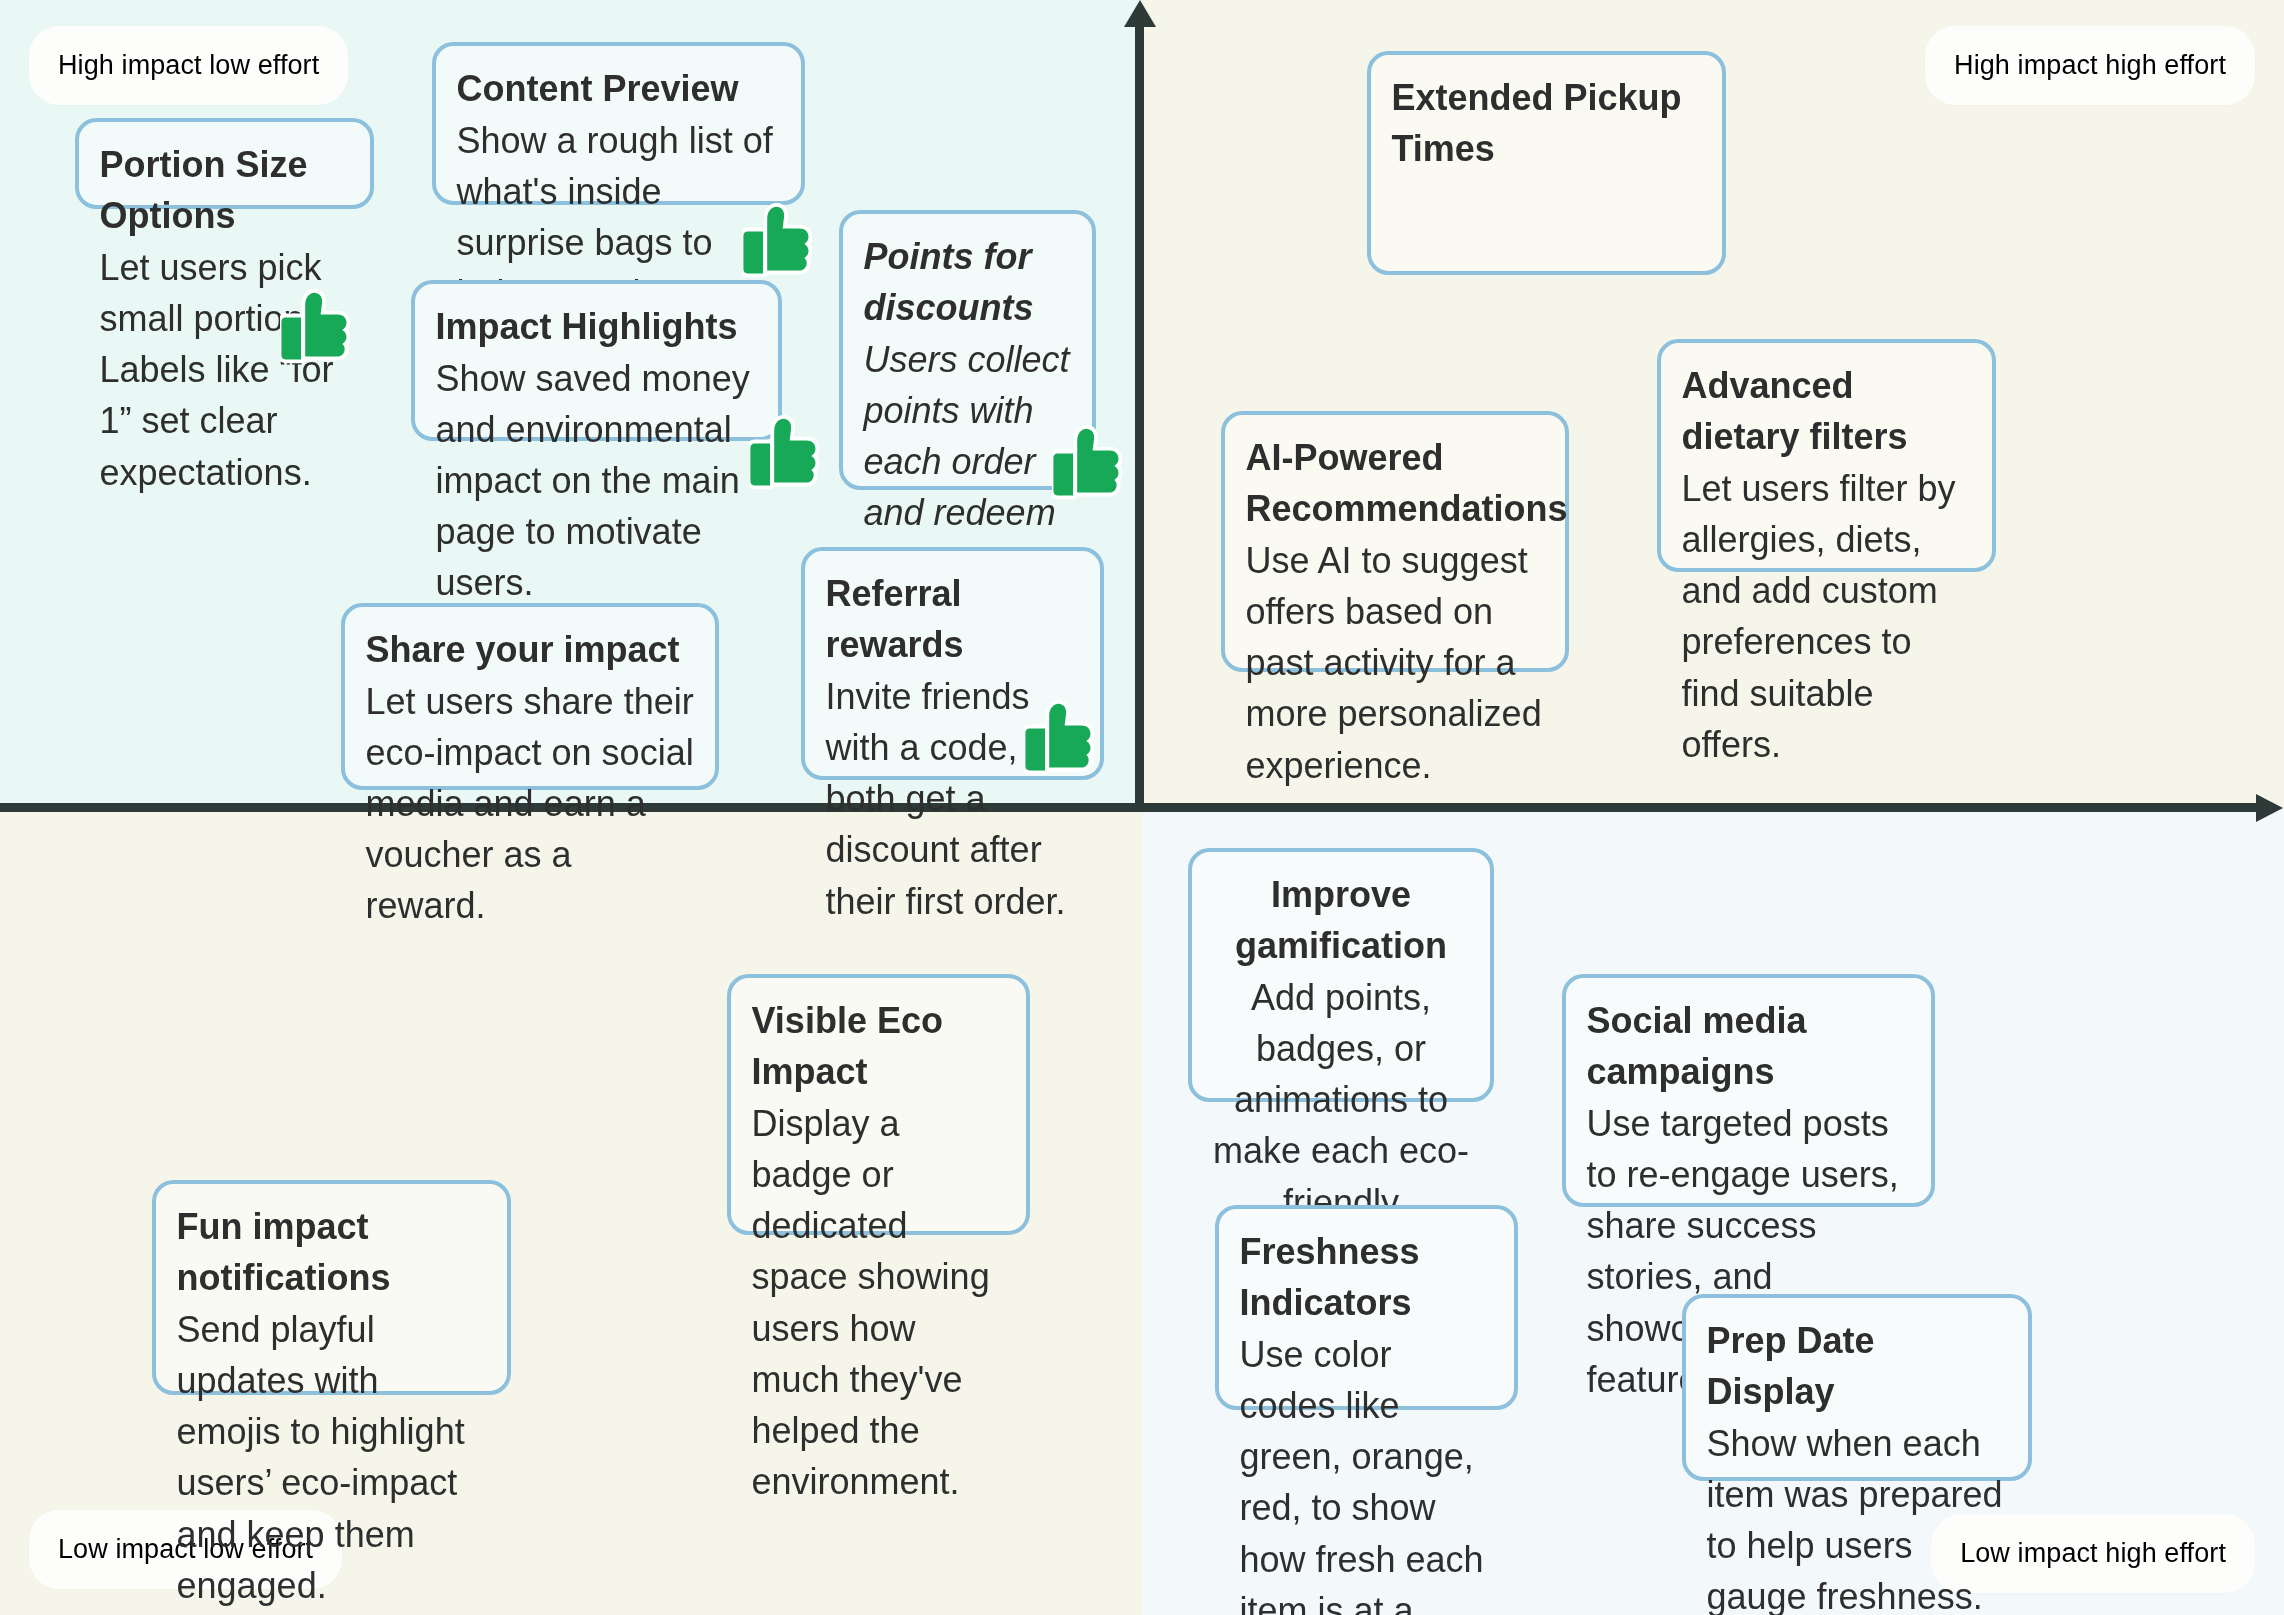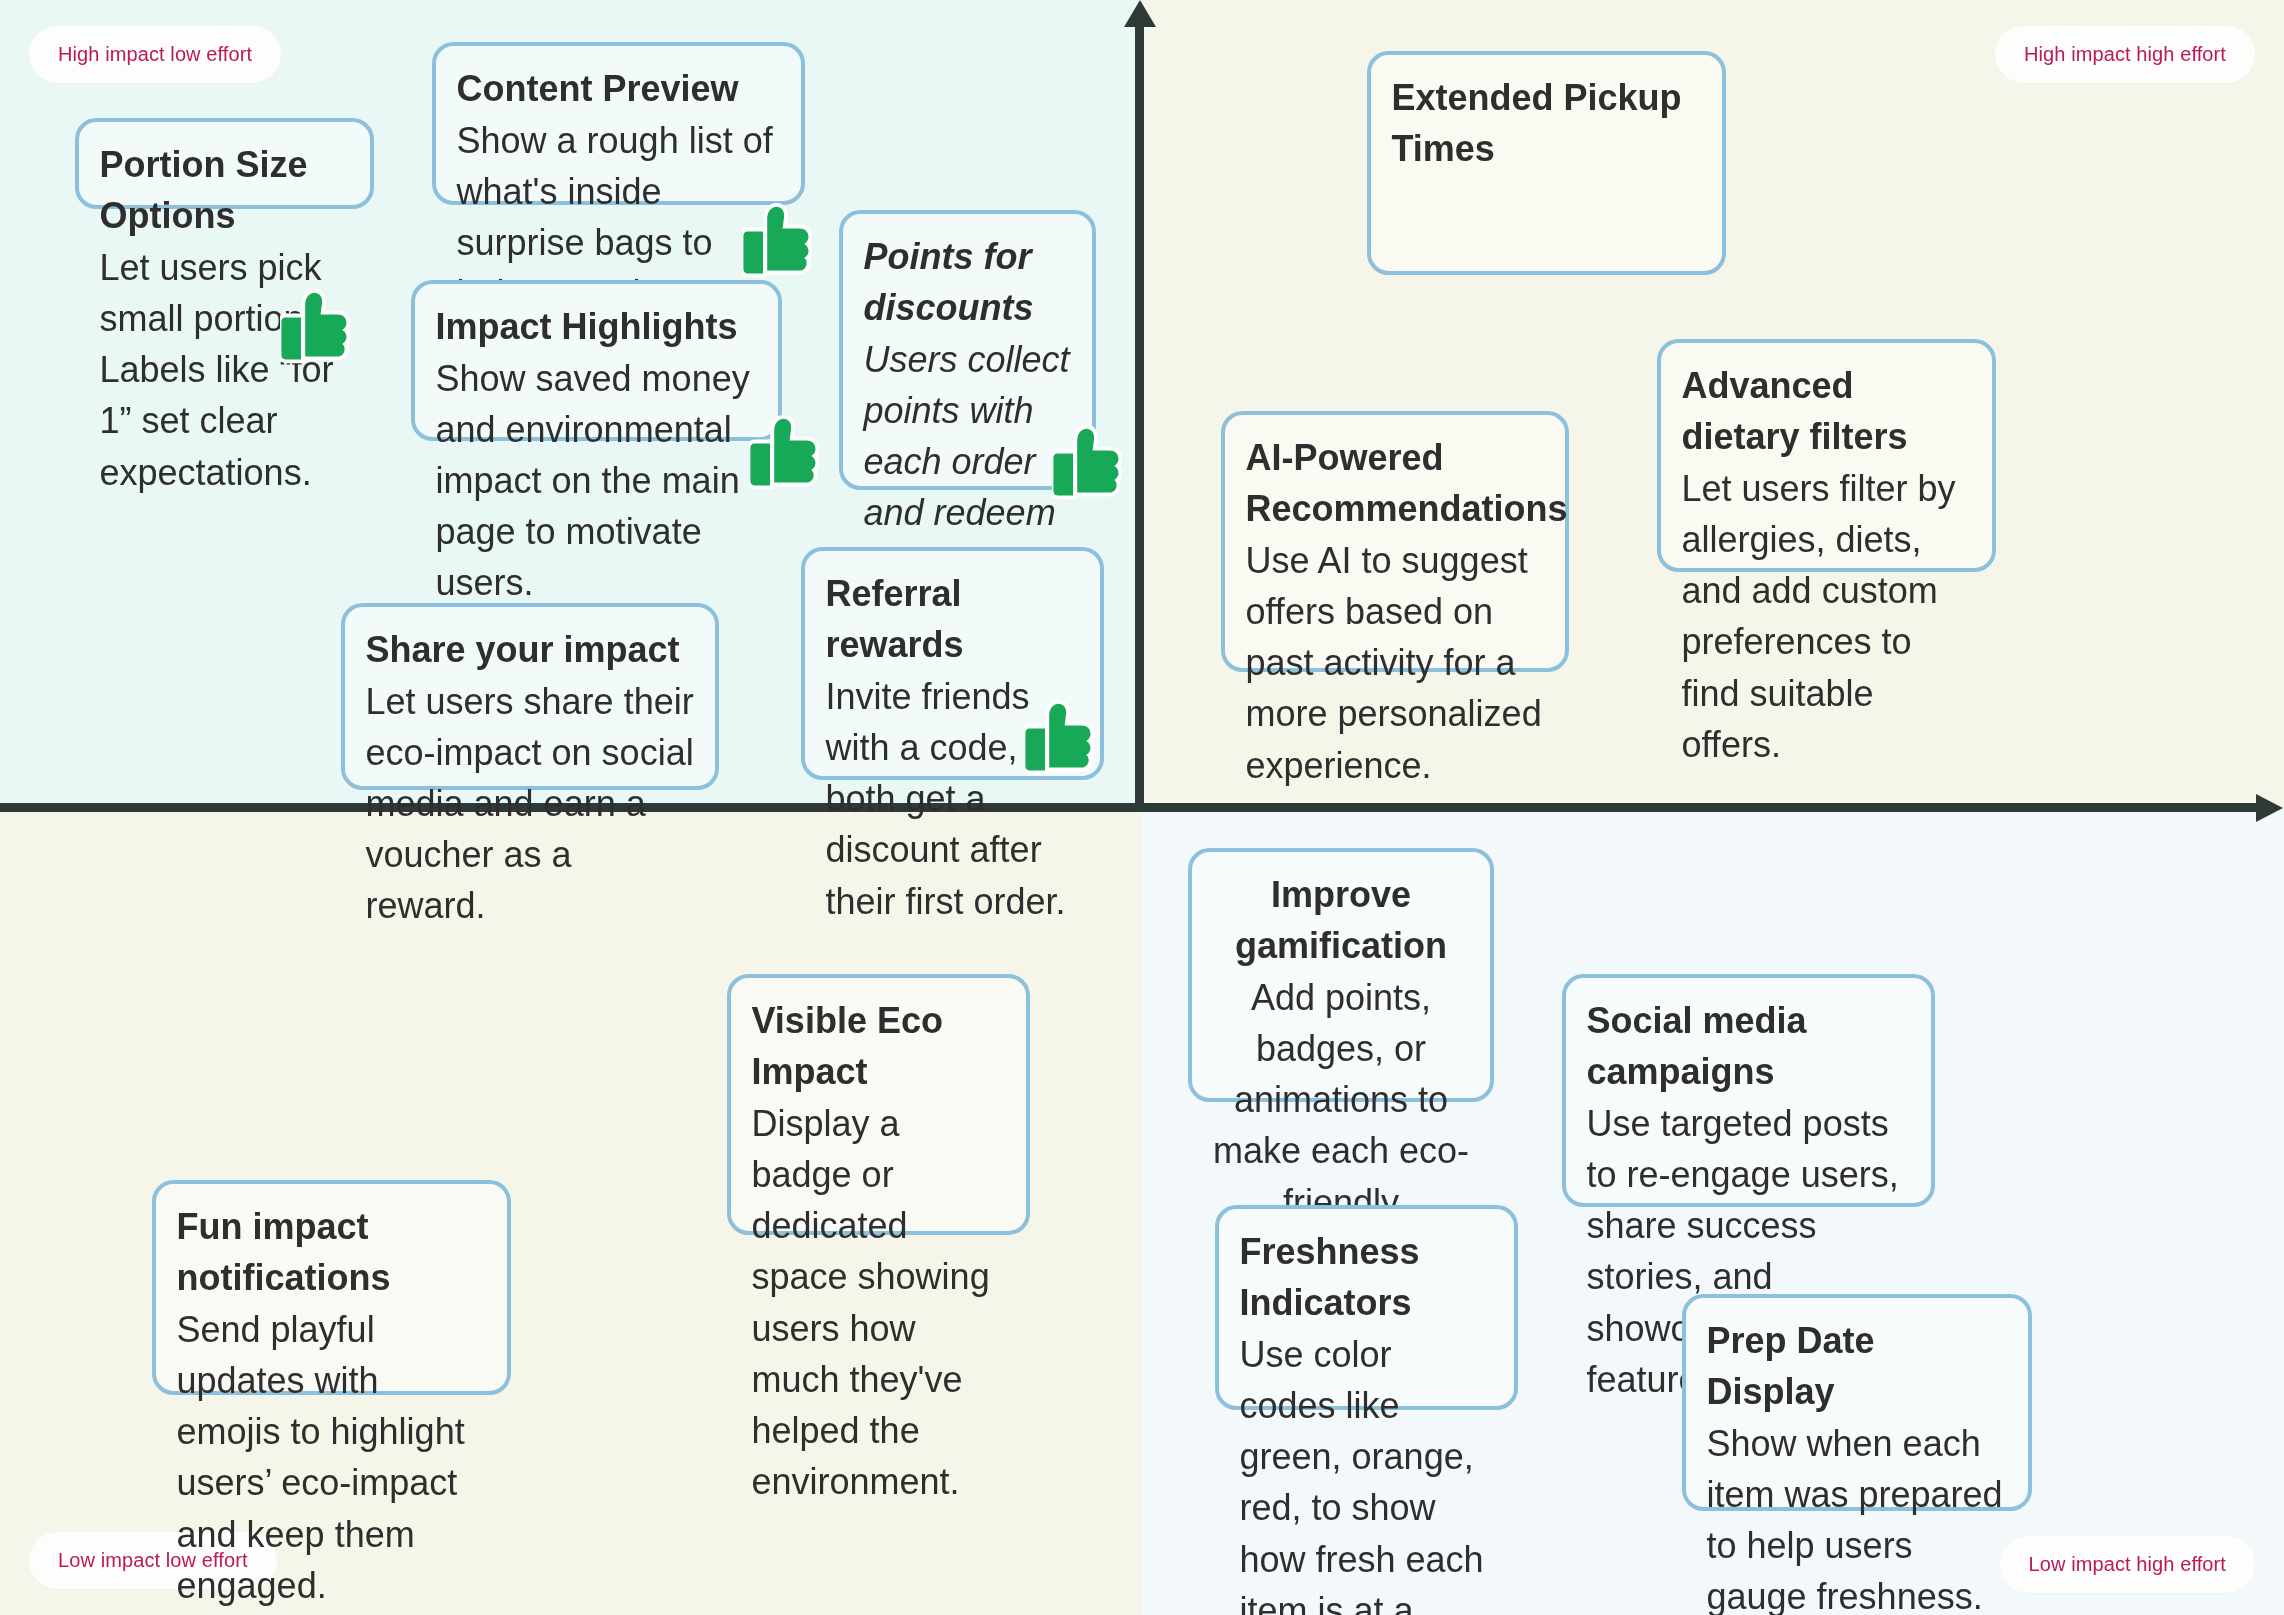--- a/index.html
+++ b/index.html
@@ -60,25 +60,25 @@
     width: 0; height: 0;
     border-top: 14px solid transparent;
     border-bottom: 14px solid transparent;
     border-left: 27px solid #2d3a38;
   }
 
   
   .corner-label {
     position: absolute;
     background: #fdfdfb;
-    color: #be185d;
+    color: #000000;
     border-radius: 30px;
-    font-size: 20px;
+    font-size: 27px;
     letter-spacing: 0.1px;
-    padding: 17px 29px;
+    padding: 24px 29px;
     white-space: nowrap;
     box-shadow: 0 0.9px 2.8px rgba(0,0,0,0.02);
   }
   .corner-label.tl { left: 29px;  top: 26px; }
   .corner-label.tr { right: 29px; top: 26px; }
   .corner-label.bl { left: 29px;  bottom: 27px; }
   .corner-label.br { right: 29px; bottom: 23px; }
 
   
   .card {
@@ -226,19 +226,19 @@
   <div class="card tint-br" style="left:1562px; top:974px; width:373px; height:233px;">
     <span class="c-title">Social media campaigns</span>
     <span class="c-body">Use targeted posts to re-engage users, share success stories, and showcase new features.</span>
   </div>
 
   <div class="card tint-br" style="left:1215px; top:1205px; width:303px; height:205px;">
     <span class="c-title">Freshness Indicators</span>
     <span class="c-body"> Use color codes like green, orange, red, to show how fresh each item is at a glance.</span>
   </div>
 
-  <div class="card tint-br" style="left:1682px; top:1294px; width:350px; height:217px;">
+  <div class="card tint-br" style="left:1682px; top:1294px; width:350px; height:187px;">
     <span class="c-title">Prep Date Display</span>
     <span class="c-body"> Show when each item was prepared to help users gauge freshness.</span>
   </div>
 
 </div>
 
 
 </body></html>

